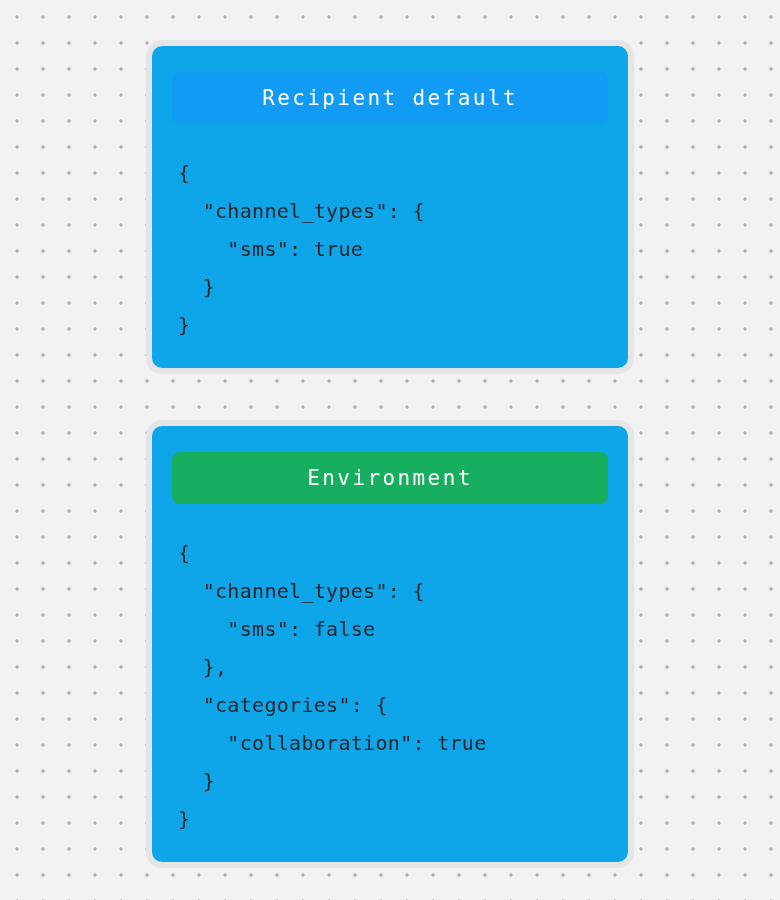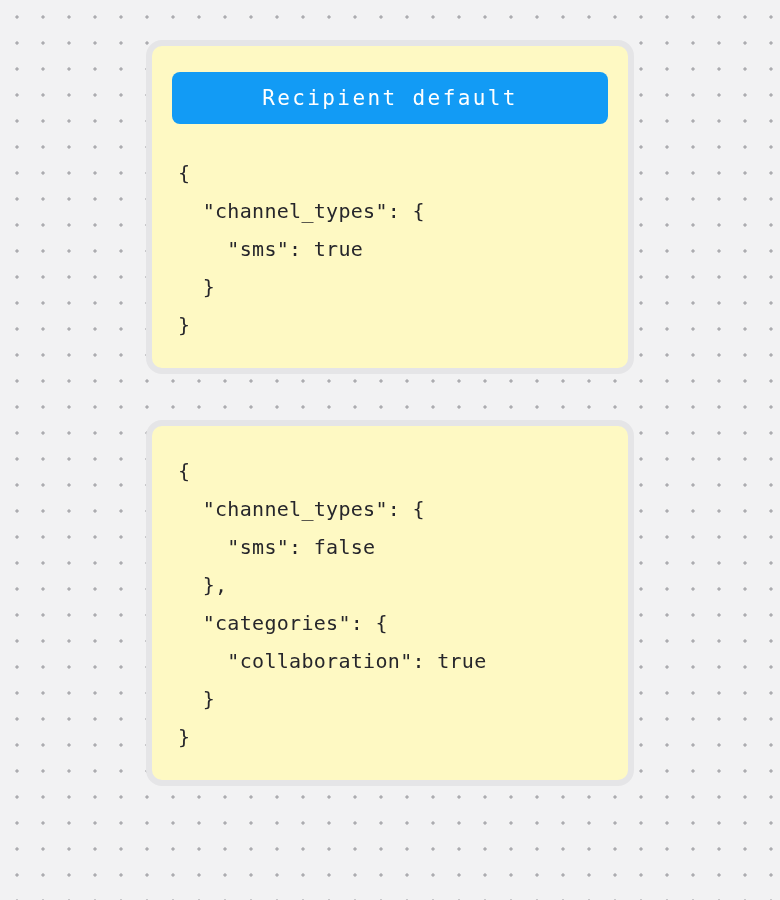--- a/index.html
+++ b/index.html
@@ -22,21 +22,21 @@
     display: flex;
     flex-direction: column;
     align-items: center;
     padding-top: 40px;
     box-sizing: border-box;
     gap: 46px;
   }
   .card {
     width: 488px;
     box-sizing: border-box;
-    background: #fef9c3;
+    background: #0ea5e9;
     border: 6px solid #E5E5E7;
     border-radius: 16px;
     padding: 26px 20px 24px 20px;
     flex: 0 0 auto;
   }
   .card-header {
     height: 52px;
     border-radius: 8px;
     display: flex;
     align-items: center;
@@ -66,20 +66,21 @@
   <div class="card">
     <div class="card-header" style="background-color: rgb(18, 155, 245);">Recipient default</div>
     <pre class="card-code">{
   "channel_types": {
     "sms": true
   }
 }</pre>
   </div>
 
   <div class="card">
+    <div class="card-header" style="background-color: rgb(23, 174, 95);">Environment</div>
     <pre class="card-code">{
   "channel_types": {
     "sms": false
   },
   "categories": {
     "collaboration": true
   }
 }</pre>
   </div>
 

